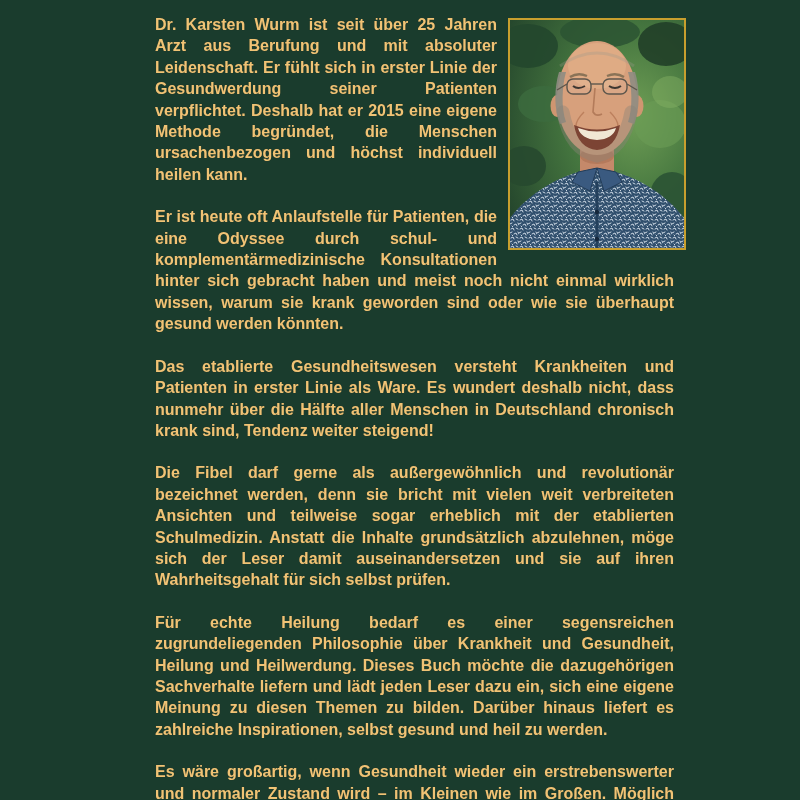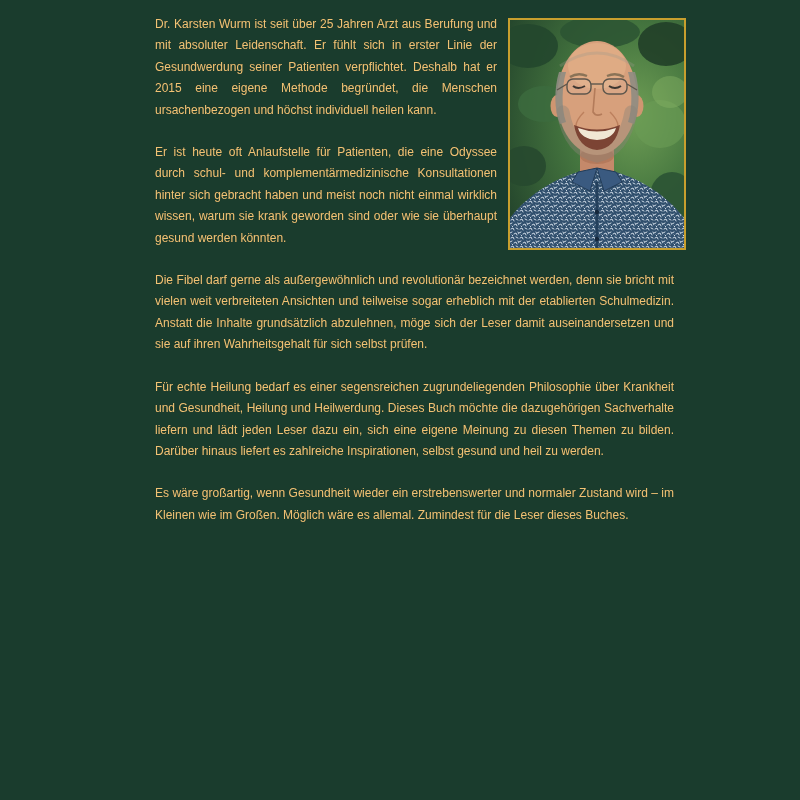--- a/index.html
+++ b/index.html
@@ -30,25 +30,26 @@
     border: 2px solid #c89f2e;
     background: #2d5435;
   }
   .photo-frame svg {
     display: block;
     width: 100%;
     height: 100%;
   }
   p.bio {
     margin: 0 12px 21px 0;
-    font-size: 12px;
+    font-size: 16px;
     line-height: 21.4px;
     text-align: justify;
     text-shadow: 0 0 1px rgba(110, 45, 20, 0.30);
     hyphens: auto;
+    font-weight: bold;
     -webkit-hyphens: auto;
   }
   p.bio:last-child { margin-bottom: 0; }
 </style>
 </head>
 <body style="background: rgb(26, 60, 45);">
 
 <div class="page" lang="de" style="color: rgb(240, 195, 117);">
 
   <div class="photo-frame" style="border-color: rgb(200, 159, 46);">
@@ -119,17 +120,18 @@
         <g>
           <path d="M64,105 Q87,114 110,105 Q106,128 87,130 Q68,128 64,105 Z" fill="#7c4434"></path>
           <path d="M68,108 Q87,115 106,108 Q103,119 87,120 Q71,119 68,108 Z" fill="#f1e7d4"></path>
         </g>
       </g>
     </svg>
   </div>
 
   <p class="bio">Dr. Karsten Wurm ist seit über 25 Jahren Arzt aus Berufung und mit absoluter Leidenschaft. Er fühlt sich in erster Linie der Gesundwerdung seiner Patienten verpflichtet. Deshalb hat er 2015 eine eigene Methode begründet, die Menschen ursachenbezogen und höchst individuell heilen kann.</p>
   <p class="bio">Er ist heute oft Anlaufstelle für Patienten, die eine Odyssee durch schul- und komplementärmedizinische Konsultationen hinter sich gebracht haben und meist noch nicht einmal wirklich wissen, warum sie krank geworden sind oder wie sie überhaupt gesund werden könnten.</p>
+  <p class="bio">Das etablierte Gesundheitswesen versteht Krankheiten und Patienten in erster Linie als Ware. Es wundert deshalb nicht, dass nunmehr über die Hälfte aller Menschen in Deutschland chronisch krank sind, Tendenz weiter steigend!</p>
   <p class="bio">Die Fibel darf gerne als außergewöhnlich und revolutionär bezeichnet werden, denn sie bricht mit vielen weit verbreiteten Ansichten und teilweise sogar erheblich mit der etablierten Schulmedizin. Anstatt die Inhalte grundsätzlich abzulehnen, möge sich der Leser damit auseinandersetzen und sie auf ihren Wahrheitsgehalt für sich selbst prüfen.</p>
   <p class="bio">Für echte Heilung bedarf es einer segensreichen zugrundeliegenden Philosophie über Krankheit und Gesundheit, Heilung und Heilwerdung. Dieses Buch möchte die dazugehörigen Sachverhalte liefern und lädt jeden Leser dazu ein, sich eine eigene Meinung zu diesen Themen zu bilden. Darüber hinaus liefert es zahlreiche Inspirationen, selbst gesund und heil zu werden.</p>
   <p class="bio">Es wäre großartig, wenn Gesundheit wieder ein erstrebenswerter und normaler Zustand wird – im Kleinen wie im Großen. Möglich wäre es allemal. Zumindest für die Leser dieses Buches.</p>
 
 </div>
 
 </body></html>

